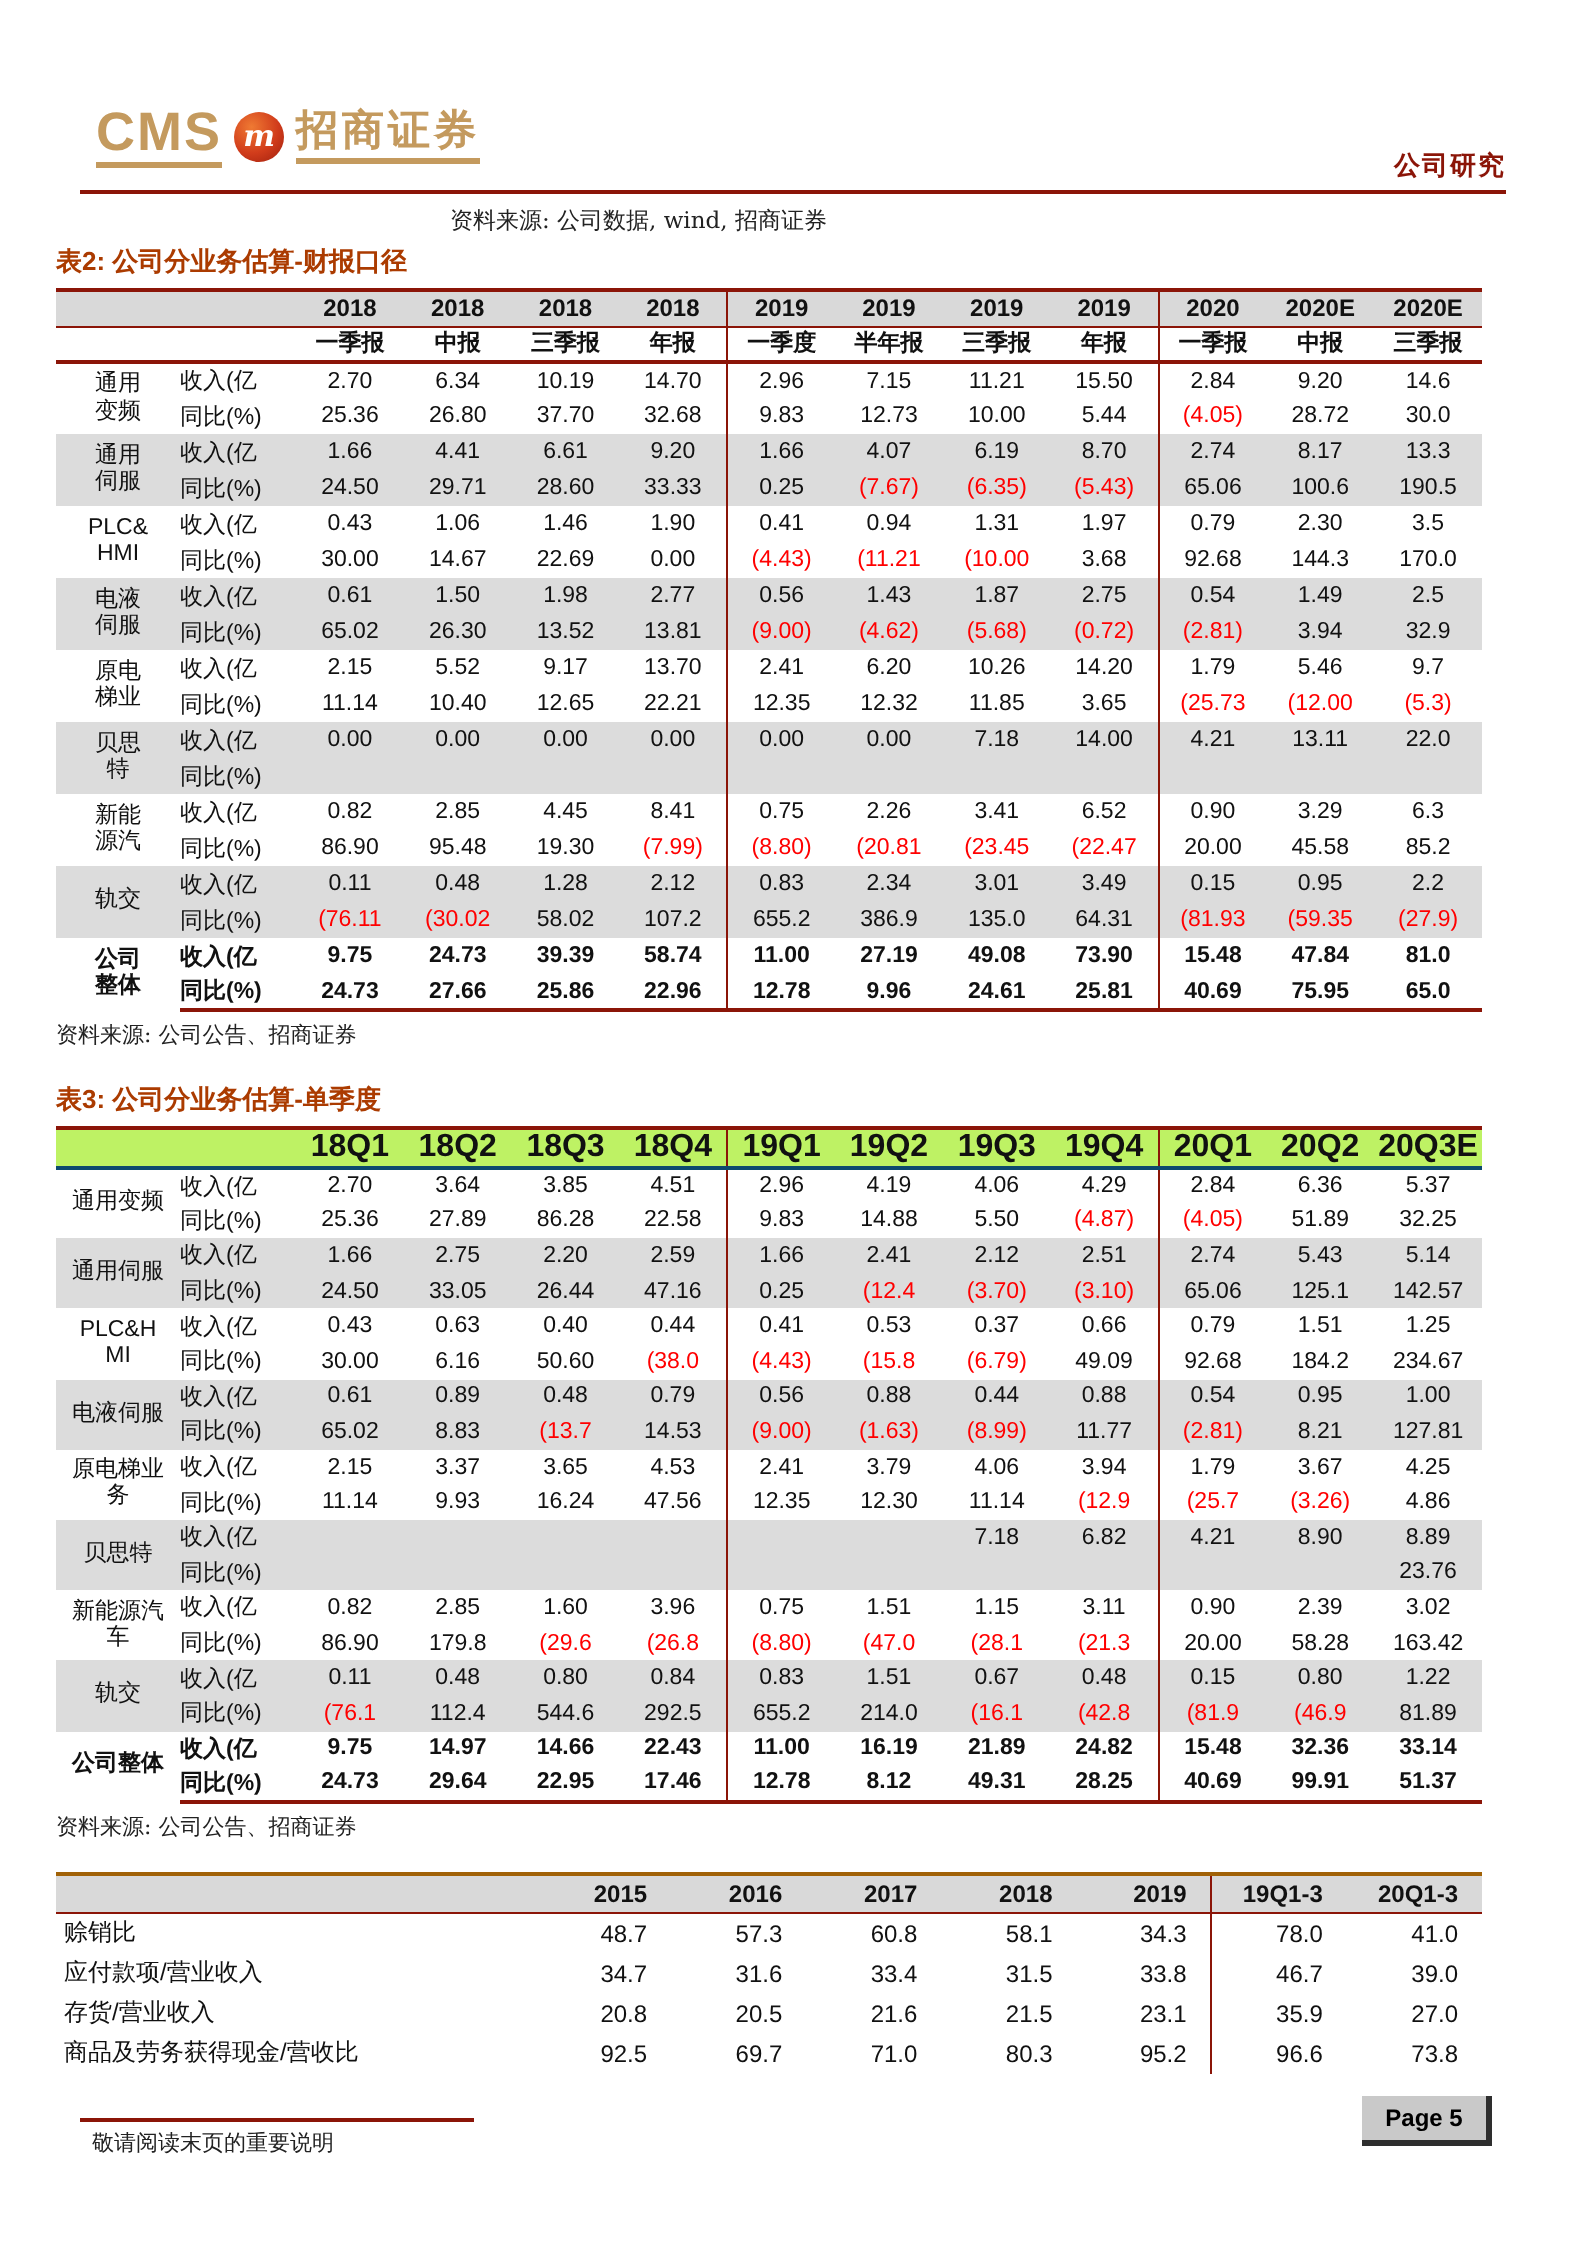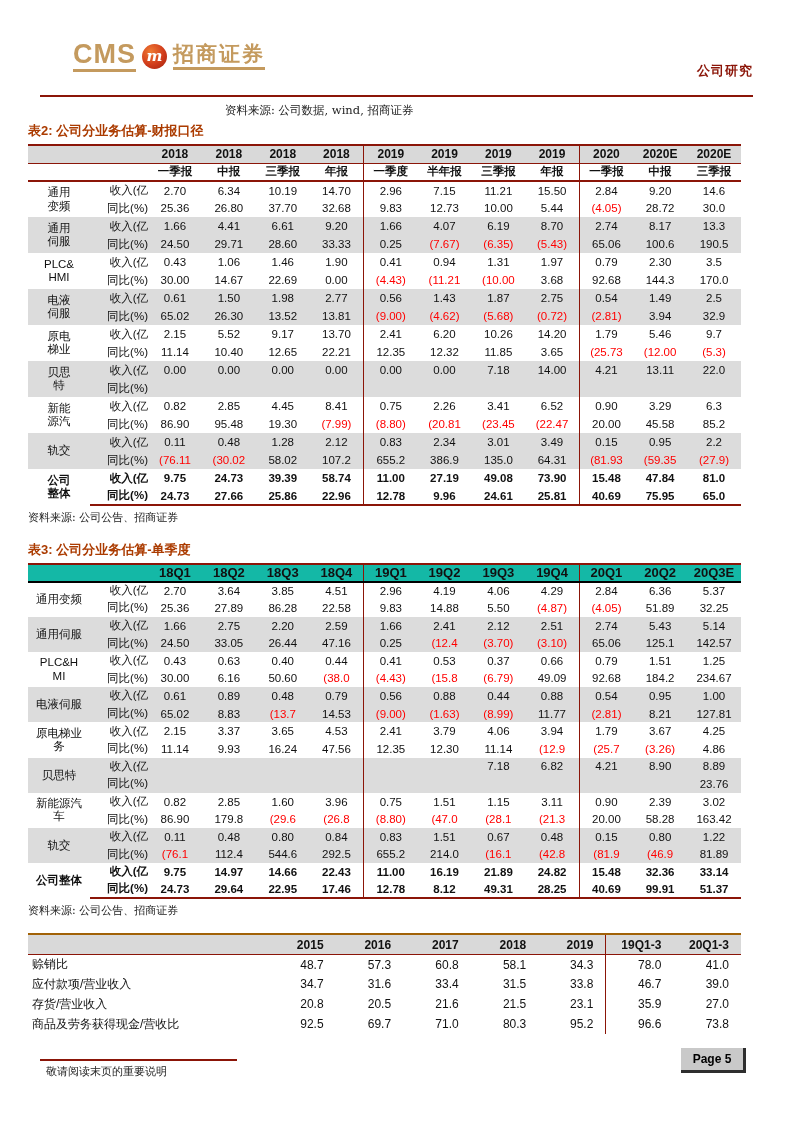--- a/index.html
+++ b/index.html
@@ -2,21 +2,21 @@
 <html><head>
 <meta charset="utf-8">
 <style>
   html,body{margin:0;padding:0;background:#888;}
   .page{
     position:relative; width:793px; height:1122px; background:#ffffff;
     margin:0 auto; overflow:hidden;
     font-family:"Liberation Sans","DejaVu Sans",sans-serif; color:#111;
   }
   
-  .hdr{position:absolute; left:40px; right:40px; top:40px; height:42px;margin-left:25px;}
+  .hdr{position:absolute; left:40px; right:40px; top:52px; height:42px;}
   .logo{position:absolute; left:8px; top:0; display:flex; align-items:center; gap:6px;}
   .logo .cms{
     color:#c49a5e; font-weight:bold; font-size:27px; letter-spacing:1px;
     border-bottom:3px solid #c49a5e; line-height:1.05; padding-bottom:1px;
   }
   .logo .mcirc{
     width:25px; height:25px; border-radius:50%;
     background:radial-gradient(circle at 35% 30%, #ef7a33 0%, #d13c1b 55%, #9e1f0e 100%);
     color:#fff; display:inline-flex; align-items:center; justify-content:center;
     font-family:"DejaVu Serif",serif; font-style:italic; font-weight:bold; font-size:15px;
@@ -39,24 +39,24 @@
   
   table.biz{width:713px; border-collapse:collapse; table-layout:fixed; border-top:2px solid #8b1508;}
   table.biz td{font-size:11.5px; padding:0; vertical-align:middle; overflow:hidden;}
   table.biz tr{height:18px;}
   #table3 tr{height:17.6px;}
   .col-name{width:62px;} .col-metric{width:58px;}
   td.num{text-align:center; white-space:nowrap;}
   td.name{text-align:center; font-size:12px; word-break:break-all; line-height:1.15;}
   #table2 td.name{padding:0 14px;}
   #table3 td.name{padding:0 8px;}
-  td.metric{text-align:right; font-size:11.5px; white-space:nowrap;}
+  td.metric{text-align:left; font-size:11.5px; white-space:nowrap;}
   tr.years td{background:#d9d9d9; font-weight:bold; border-bottom:1px solid #8b1508; font-size:12px;}
   tr.periods td{font-weight:bold; border-bottom:2px solid #8b1508; font-size:11.5px;}
-  tr.quarters td{background:#14b8a6; font-weight:bold; border-bottom:2px solid #000000; font-size:13px;}
+  tr.quarters td{background:#bef264; font-weight:bold; border-bottom:2px solid #0c4a6e; font-size:16px;}
   tr.shade td{background:#dcdcdc;}
   tr.boldrow td{font-weight:bold;}
   tr.lastrow td{border-bottom:2px solid #8b1508;}
   td.grpend{border-right:1px solid #8b1508;}
   td.neg{color:#ff0000;}
   
   table.mtx{width:713px; border-collapse:collapse; table-layout:fixed; border-top:2px solid #a16207;}
   table.mtx tr{height:20px;}
   table.mtx td{font-size:12px; padding:0 12px 0 0; text-align:right; white-space:nowrap;}
   table.mtx td.lbl{text-align:left; padding:0 0 0 4px;}

